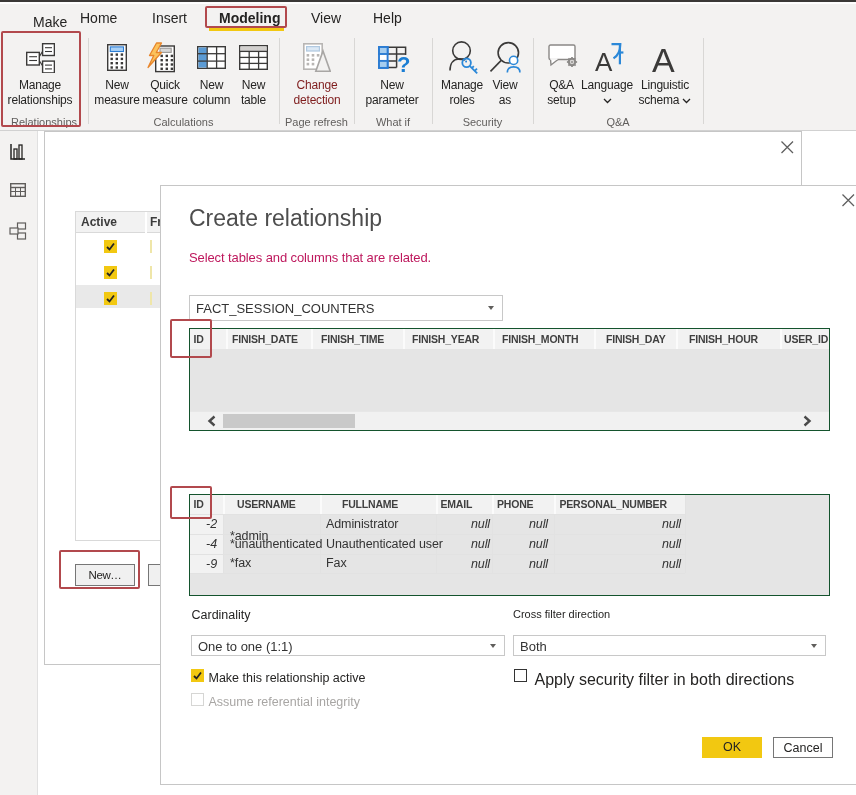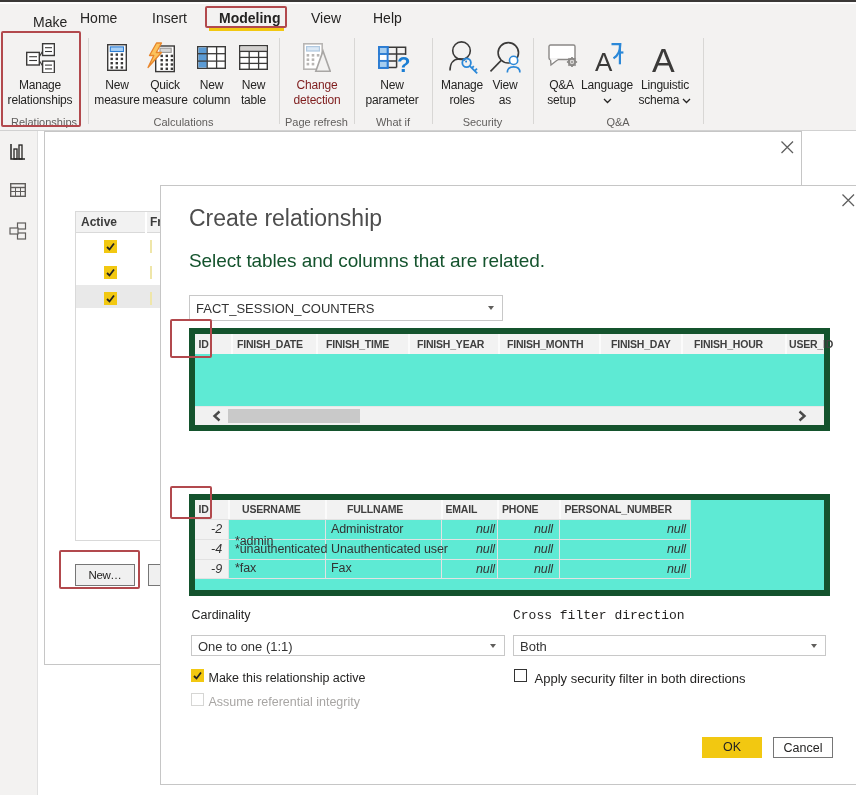--- a/index.html
+++ b/index.html
@@ -26,21 +26,21 @@
 #mtable { position:absolute; left:30px; top:79px; width:710px; border:1px solid #d9d9d9; height:330px; background:#fff; }
 #mhead { height:21px; background:#f2f2f2; border-bottom:1px solid #d9d9d9; }
 .mhcell { position:absolute; top:0; height:20px; font-size:12px; font-weight:bold; color:#3b3b3b; line-height:20px; }
 .cbrow { position:absolute; left:0; width:100%; height:26px; }
 .ycb { position:absolute; width:13px; height:13px; background:#f2c811; }
 .ycb svg { display:block; }
 
 .ddown { position:absolute; border:1px solid #c8c8c8; background:#fff; font-size:13px; color:#333; }
 .ddown .dtxt { position:absolute; left:6px; top:50%; transform:translateY(-50%); white-space:nowrap; }
 .caret { position:absolute; right:8px; top:50%; transform:translateY(-50%); width:0; height:0; border-left:3.5px solid transparent; border-right:3.5px solid transparent; border-top:4.5px solid #605e5c; }
-.tbl { position:absolute; background:#5eead4; border:6px solid #14532d; }
+.tbl { position:absolute; background:#e5e5e5; border:1px solid #14532d; }
 .thr { position:absolute; left:0; top:0; width:100%; background:#f2f2f2; }
 .thc { position:absolute; top:0; font-size:10.5px; font-weight:bold; color:#404040; white-space:nowrap; overflow:hidden; letter-spacing:-0.2px; }
 .gap { position:absolute; top:0; width:2px; background:#fbfbfb; }
 .cell { position:absolute; font-size:12.5px; color:#333; white-space:nowrap; letter-spacing:-0.1px; }
 .it { font-style:italic; }
 .hline { position:absolute; background:#e2e2e2; height:1px; }
 .vline { position:absolute; background:#e2e2e2; width:1px; }
 .cb { position:absolute; width:13px; height:13px; background:#fff; border:1px solid #333; }
 .cb.dis { border-color:#d6d6d4; }
 .lbl13 { position:absolute; font-size:13px; color:#252423; white-space:nowrap; }
@@ -356,21 +356,21 @@
   </div>
   <div class="redbox" style="left:59px; top:550px; width:81px; height:39px;"></div>
 
   <div class="dialog" id="cdlg" style="left:160px; top:185px; width:756px; height:600px;">
     <div class="xclose" style="left:680px; top:7px;">
         <svg width="14" height="14">
           <path d="M1.5 1.5 L13 13 M13 1.5 L1.5 13" stroke="#5f5f5f" stroke-width="1.3"></path>
         </svg>
       </div>
     <div style="position:absolute; left:28px; top:19px; font-size:23px; color:#4d4d4d;">Create relationship</div>
-    <div style="position:absolute; left:28px; top:64px; font-size:19px; color:#14532d; letter-spacing:-0.1px;">Select tables and columns that are related.</div>
+    <div style="position:absolute; left:28px; top:64px; font-size:13px; color:#be185d; letter-spacing:-0.1px;">Select tables and columns that are related.</div>
 
     <div class="ddown" style="left:28px; top:109px; width:314px; height:26px;">
         <span class="dtxt">FACT_SESSION_COUNTERS</span>
         <span class="caret"></span>
       </div>
 
     <div class="tbl" id="tbl1" style="left:28px; top:142px; width:641px; height:103px;">
       <div class="thr" style="height:20px;"></div>
       <div class="thc" style="left:0; width:36px; line-height:20px; padding-left:3.5px;">ID</div>
       <div class="thc" style="left:38px; width:83px; line-height:20px; padding-left:4px;">FINISH_DATE</div>
@@ -440,38 +440,38 @@
       <div class="cell it" style="left:390px; top:39px; width:101px; height:20px; line-height:20px; text-align:right;">null</div>
       <div class="cell it" style="left:0; top:59px; width:27px; height:21px; line-height:21px; text-align:right;">-9</div>
       <div class="cell" style="left:40px; top:59px; height:19px; line-height:19px;">*fax</div>
       <div class="cell" style="left:136px; top:59px; height:19px; line-height:19px;">Fax</div>
       <div class="cell it" style="left:200px; top:59px; width:100px; height:21px; line-height:21px; text-align:right;">null</div>
       <div class="cell it" style="left:260px; top:59px; width:98px; height:21px; line-height:21px; text-align:right;">null</div>
       <div class="cell it" style="left:390px; top:59px; width:101px; height:21px; line-height:21px; text-align:right;">null</div>
     </div>
 
     <div class="lbl13" style="left:30.5px; top:422px; font-size:12.5px;">Cardinality</div>
-    <div class="lbl13" style="left:352px; top:422px; font-size:13px;font-family:Liberation Mono, monospace;">Cross filter direction</div>
+    <div class="lbl13" style="left:352px; top:422px; font-size:11px;">Cross filter direction</div>
     <div class="ddown" style="left:30px; top:449px; width:314px; height:21px;">
         <span class="dtxt">One to one (1:1)</span>
         <span class="caret"></span>
       </div>
     <div class="ddown" style="left:352px; top:449px; width:313px; height:21px;">
         <span class="dtxt">Both</span>
         <span class="caret"></span>
       </div>
 
     <span class="ycb" style="left:30px; top:483px;">
         <svg width="13" height="13">
           <path d="M3 7 L5.5 9.5 L10 3.5" stroke="#252423" stroke-width="1.8" fill="none"></path>
         </svg>
       </span>
     <div class="lbl13" style="left:47.5px; top:484.5px; font-size:12.5px;">Make this relationship active</div>
     <span class="cb" style="left:352.5px; top:483px;"></span>
-    <div class="lbl13" style="left:373.5px; top:484.5px; font-size:13px;">Apply security filter in both directions</div>
+    <div class="lbl13" style="left:373.5px; top:484.5px; font-size:16px;">Apply security filter in both directions</div>
     <span class="cb dis" style="left:30px; top:507px;"></span>
     <div class="lbl13" style="left:47.5px; top:508.5px; color:#a8a6a4; font-size:12.5px;">Assume referential integrity</div>
 
     <div style="position:absolute; left:541px; top:551px; width:60px; height:21px; background:#f2c811; font-size:12.5px; color:#252423; text-align:center; line-height:21px;">OK</div>
     <div style="position:absolute; left:612px; top:551px; width:60px; height:21px; background:#fff; border:1px solid #767676; font-size:12.5px; color:#252423; text-align:center; line-height:20px;">Cancel</div>
   </div>
 
   <div class="redbox" style="left:170px; top:319px; width:42px; height:39px;"></div>
   <div class="redbox" style="left:170px; top:486px; width:42px; height:33px;"></div>
 </div>

